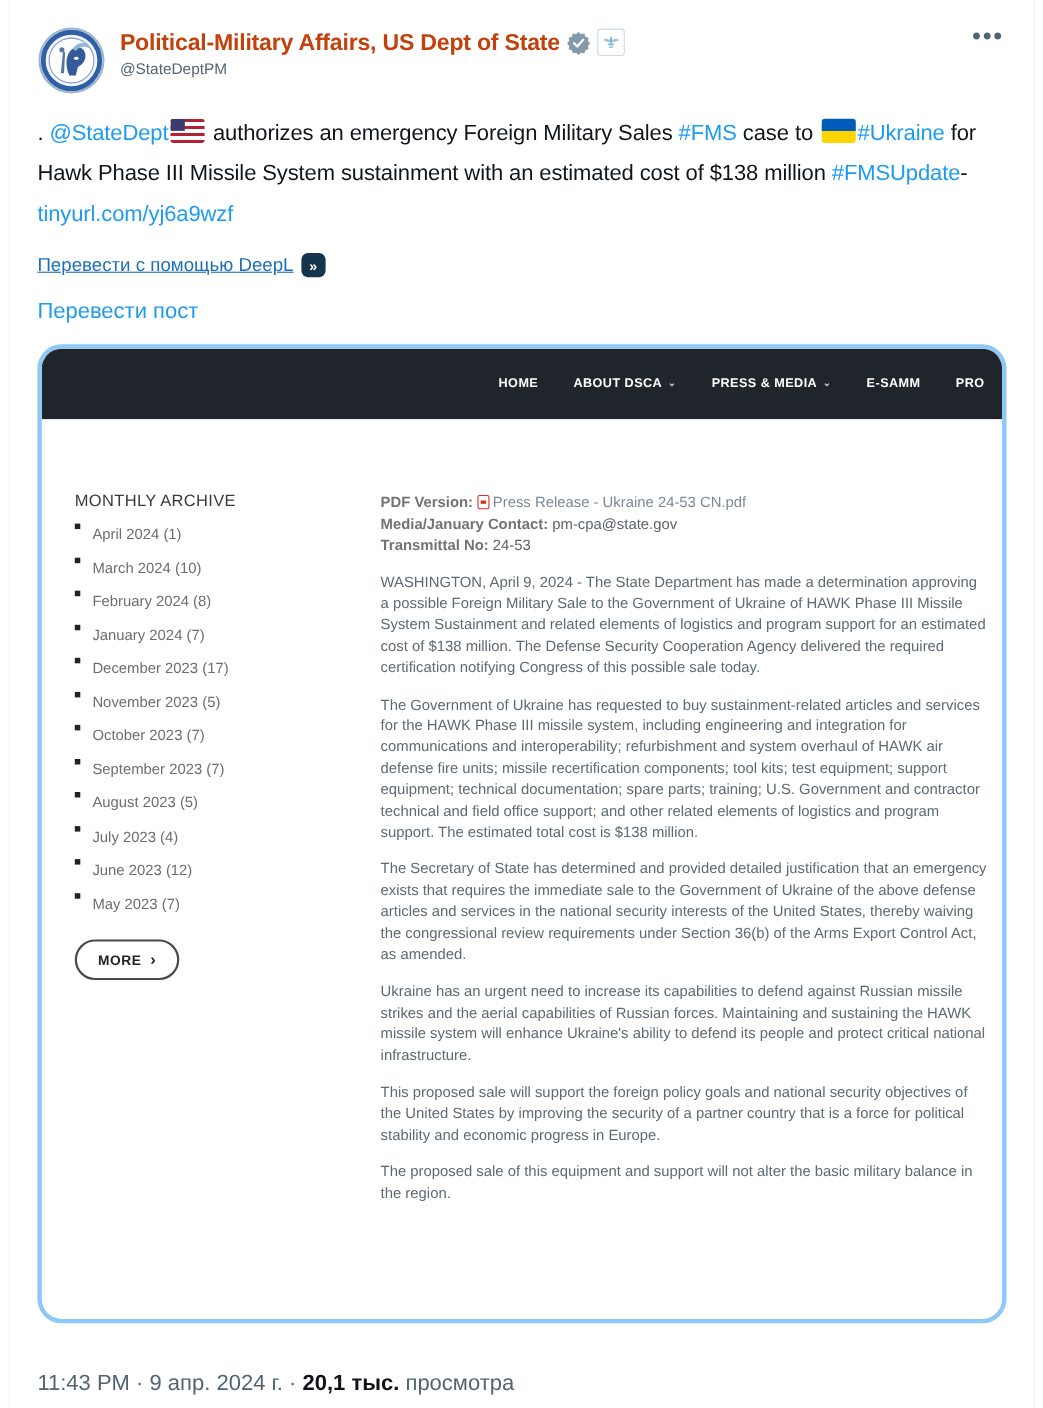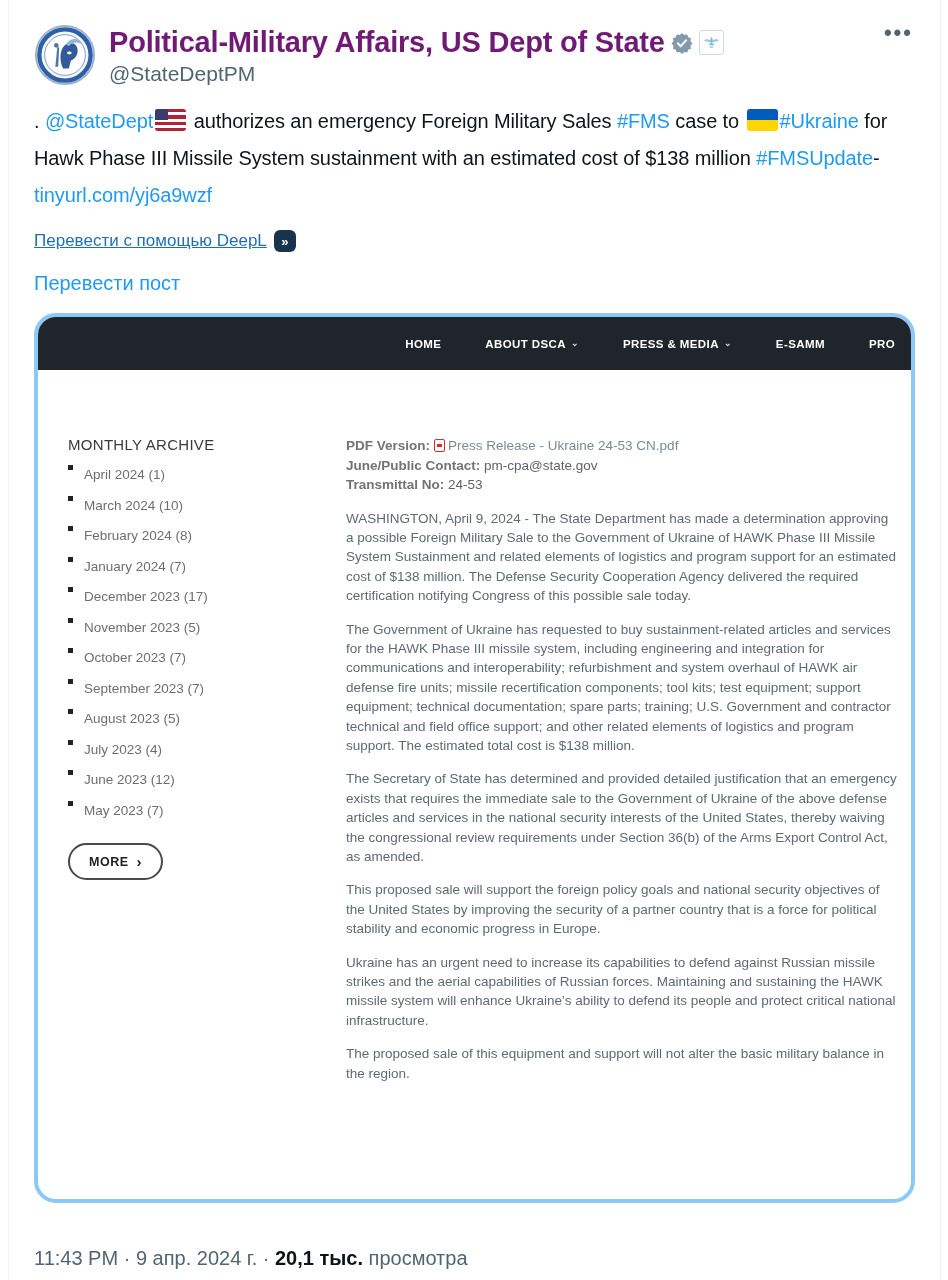--- a/index.html
+++ b/index.html
@@ -5,42 +5,42 @@
   * { margin:0; padding:0; box-sizing:border-box; }
   body { font-family:"Liberation Sans", sans-serif; background:#ffffff; width:948px; height:1280px; overflow:hidden; }
   .page { width:948px; height:1280px; background:#fff; }
   .column { margin-left:8px; margin-right:7px; border-left:1px solid #eff3f4; border-right:1px solid #eff3f4; min-height:1280px; padding:24px 25px 0 25px; }
 
   
   .t-header { display:flex; align-items:flex-start; }
   .avatar { width:62px; height:62px; border-radius:50%; overflow:hidden; flex:0 0 62px; cursor:pointer; }
   .t-id { margin-left:13px; padding-top:2px; flex:1; }
   .name-row { display:flex; align-items:center; gap:6px; }
-  .disp-name { font-size:29px; font-weight:bold; color:#701a75; letter-spacing:-0.2px; }
+  .disp-name { font-size:21px; font-weight:bold; color:#c2410c; letter-spacing:-0.2px; }
   .v-badge { width:22px; height:22px; display:inline-block; }
   .gov-badge { width:25px; height:25px; border:1px solid #cfd9de; border-radius:3px; background:#fff; display:inline-flex; align-items:center; justify-content:center; }
-  .handle { font-size:21px; color:#536471; margin-top:3px; }
+  .handle { font-size:14px; color:#536471; margin-top:3px; }
   .more-dots { color:#536471; font-size:22px; letter-spacing:2px; line-height:10px; padding:4px 2px; cursor:pointer; font-weight:bold; }
 
   
   .t-text { margin-top:17px; font-size:20px; line-height:37px; color:#0f1419; letter-spacing:-0.1px; }
   .t-text a, .t-link { color:#1d9bf0; text-decoration:none; cursor:pointer; }
   .flag { display:inline-block; width:31px; height:22px; border-radius:3px; vertical-align:-3px; position:relative; overflow:hidden; margin:0 2px; }
   .flag-us { background:repeating-linear-gradient(#b22234 0 3.2px, #ffffff 3.2px 6.4px); }
   .flag-us .canton { position:absolute; left:0; top:0; width:13px; height:11px; background:#3c3b6e; }
   .flag-ua { background:linear-gradient(#005bbb 0 50%, #ffd500 50% 100%); }
 
   .deepl-row { margin-top:16px; display:flex; align-items:center; gap:7px; }
   .deepl-link { font-size:17px; color:#1d6fb8; text-decoration:underline; cursor:pointer; }
   .deepl-icon { width:22px; height:22px; background:#17344f; border-radius:6px; color:#fff; font-size:13px; font-weight:bold; display:flex; align-items:center; justify-content:center; cursor:pointer; }
   .translate-post { margin-top:20px; font-size:20px; color:#1d9bf0; cursor:pointer; display:inline-block; }
 
   
   .card { margin-top:18px; width:100%; height:890px; border:4px solid #8dc8f6; border-radius:22px; overflow:hidden; background:#fff; }
-  .site-nav { height:53px; background:#20242b; display:flex; align-items:center; justify-content:flex-end; gap:44px; padding-right:16px; }
+  .site-nav { height:64px; background:#20242b; display:flex; align-items:center; justify-content:flex-end; gap:32px; padding-right:16px; }
   .nav-item { color:#ffffff; font-size:11.5px; font-weight:bold; letter-spacing:0.4px; white-space:nowrap; cursor:pointer; display:flex; align-items:center; gap:5px; }
   .nav-caret { font-size:9px; color:#cfd4da; transform:translateY(-1px); }
 
   .site-body { display:flex; padding:66px 12px 0 30px; }
   .archive { width:278px; flex:0 0 278px; }
   .archive-title { font-size:15px; font-weight:normal; color:#3a3a3a; letter-spacing:0.3px; margin-bottom:14px; }
   .archive-list { list-style:none; }
   .archive-list li { display:flex; align-items:flex-start; gap:11px; margin-bottom:15.5px; }
   .sq { width:5px; height:5px; background:#222; flex:0 0 5px; transform:translateY(-2px); }
   .archive-link { font-size:13.5px; color:#6e6e6e; text-decoration:none; cursor:pointer; }
@@ -197,29 +197,29 @@
           <button class="more-btn">
               <span>MORE</span>
               <span class="chev">›</span>
             </button>
         </div>
 
         <div class="article">
 
           <div class="meta-block">
             <div class="meta-line"><span class="meta-label">PDF Version:</span><span class="pdf-icon"></span><a class="pdf-link">Press Release - Ukraine 24-53 CN.pdf</a></div>
-            <div class="meta-line"><span class="meta-label">June/Public Contact:</span> <span>pm-cpa@state.gov</span></div>
+            <div class="meta-line"><span class="meta-label">Media/January Contact:</span> <span>pm-cpa@state.gov</span></div>
             <div class="meta-line"><span class="meta-label">Transmittal No:</span> <span>24-53</span></div>
             <p class="body-p first-p">WASHINGTON, April 9, 2024 - The State Department has made a determination approving a possible Foreign Military Sale to the Government of Ukraine of HAWK Phase III Missile System Sustainment and related elements of logistics and program support for an estimated cost of $138 million. The Defense Security Cooperation Agency delivered the required certification notifying Congress of this possible sale today.</p>
           </div>
 
           <p class="body-p">The Government of Ukraine has requested to buy sustainment-related articles and services for the HAWK Phase III missile system, including engineering and integration for communications and interoperability; refurbishment and system overhaul of HAWK air defense fire units; missile recertification components; tool kits; test equipment; support equipment; technical documentation; spare parts; training; U.S. Government and contractor technical and field office support; and other related elements of logistics and program support. The estimated total cost is $138 million.</p>
           <p class="body-p">The Secretary of State has determined and provided detailed justification that an emergency exists that requires the immediate sale to the Government of Ukraine of the above defense articles and services in the national security interests of the United States, thereby waiving the congressional review requirements under Section 36(b) of the Arms Export Control Act, as amended.</p>
+          <p class="body-p">Ukraine has an urgent need to increase its capabilities to defend against Russian missile strikes and the aerial capabilities of Russian forces. Maintaining and sustaining the HAWK missile system will enhance Ukraine's ability to defend its people and protect critical national infrastructure.</p>
           <p class="body-p">This proposed sale will support the foreign policy goals and national security objectives of the United States by improving the security of a partner country that is a force for political stability and economic progress in Europe.</p>
-          <p class="body-p">Ukraine has an urgent need to increase its capabilities to defend against Russian missile strikes and the aerial capabilities of Russian forces. Maintaining and sustaining the HAWK missile system will enhance Ukraine's ability to defend its people and protect critical national infrastructure.</p>
           <p class="body-p">The proposed sale of this equipment and support will not alter the basic military balance in the region.</p>
 
         </div>
       </div>
     </div>
 
     
     <div class="t-footer"><span>11:43 PM · 9 апр. 2024 г. · </span><span class="views-count">20,1 тыс.</span><span> просмотра</span></div>
 
   </div>

